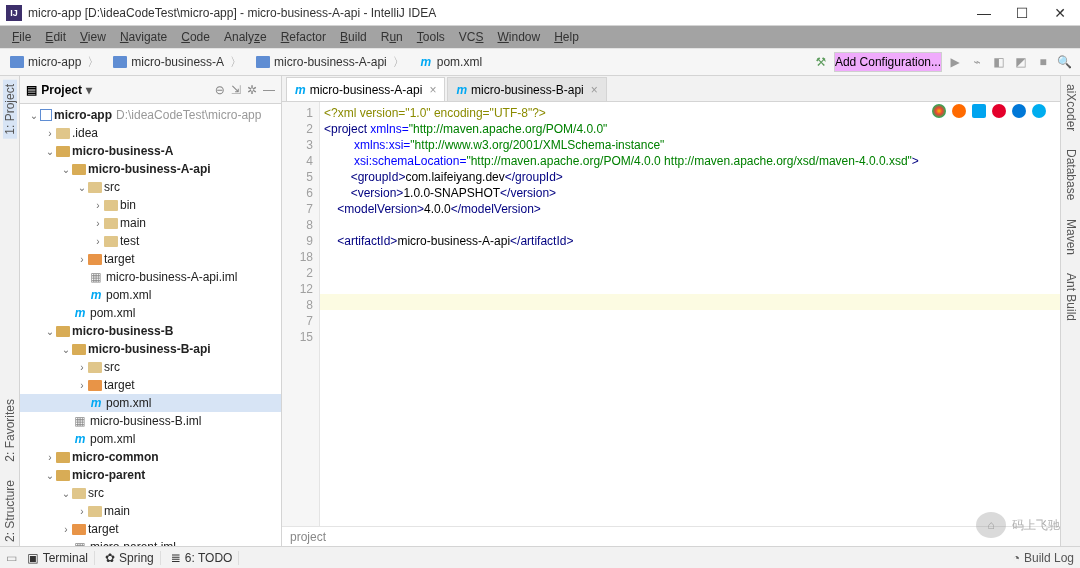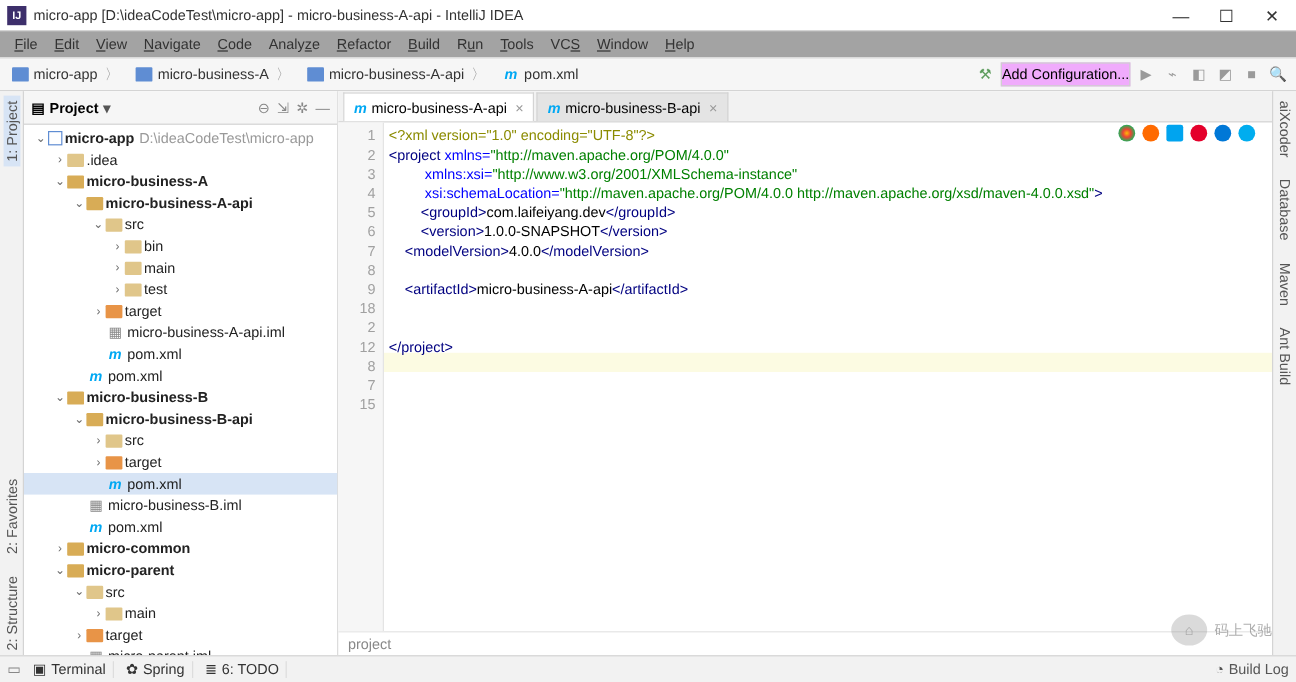--- a/index.html
+++ b/index.html
@@ -354,21 +354,20 @@
         <div class="code-line"><span class="t-kw">&lt;project </span><span class="t-attr">xmlns=</span><span class="t-str">"http://maven.apache.org/POM/4.0.0"</span></div>
         <div class="code-line">         <span class="t-attr">xmlns:xsi=</span><span class="t-str">"http://www.w3.org/2001/XMLSchema-instance"</span></div>
         <div class="code-line">         <span class="t-attr">xsi:schemaLocation=</span><span class="t-str">"http://maven.apache.org/POM/4.0.0 http://maven.apache.org/xsd/maven-4.0.0.xsd"</span><span class="t-kw">&gt;</span></div>
         <div class="code-line">        <span class="t-kw">&lt;groupId&gt;</span><span class="t-txt">com.laifeiyang.dev</span><span class="t-kw">&lt;/groupId&gt;</span></div>
         <div class="code-line">        <span class="t-kw">&lt;version&gt;</span><span class="t-txt">1.0.0-SNAPSHOT</span><span class="t-kw">&lt;/version&gt;</span></div>
         <div class="code-line">    <span class="t-kw">&lt;modelVersion&gt;</span><span class="t-txt">4.0.0</span><span class="t-kw">&lt;/modelVersion&gt;</span></div>
         <div class="code-line"> </div>
         <div class="code-line">    <span class="t-kw">&lt;artifactId&gt;</span><span class="t-txt">micro-business-A-api</span><span class="t-kw">&lt;/artifactId&gt;</span></div>
         <div class="code-line"> </div>
         <div class="code-line"> </div>
-        <div class="code-line"><span class="t-kw">&lt;/project&gt;</span></div>
       </div>
     </div>
     <div class="editor-bc">
         <span>project</span>
       </div>
   </div>
 
   <div class="right-strip">
     <span class="vtxt">aiXcoder</span>
     <span class="vtxt">Database</span>

